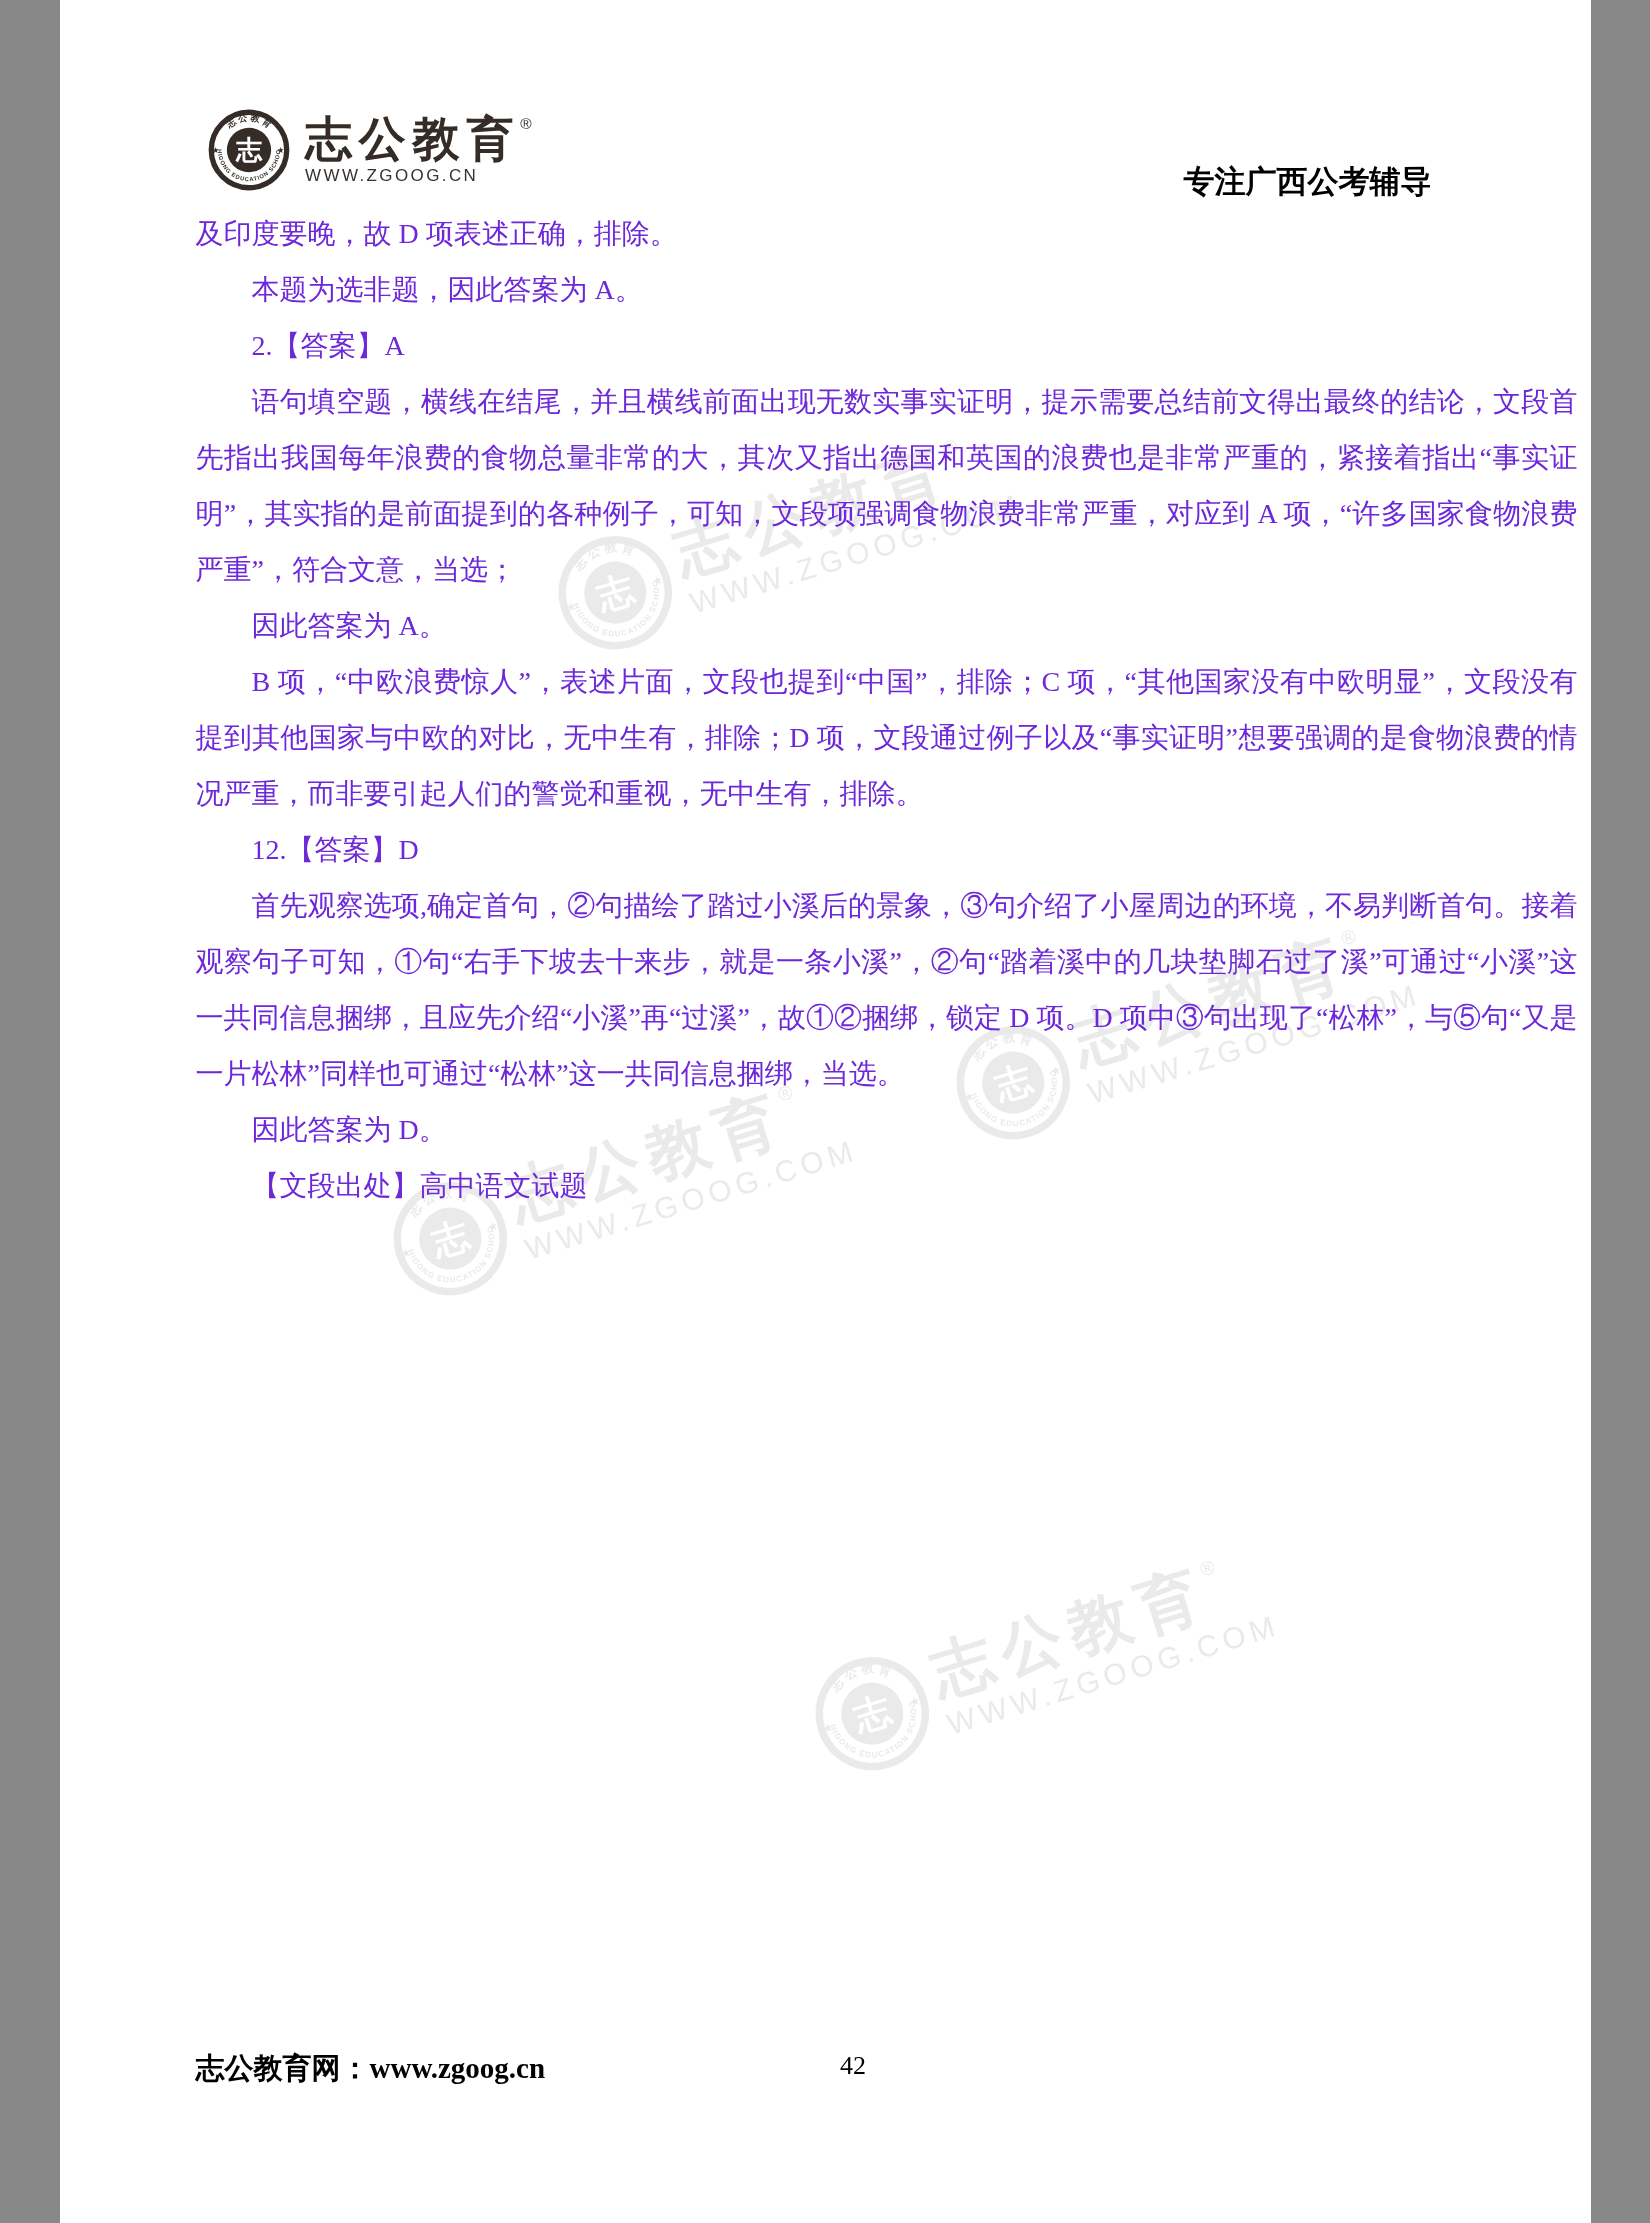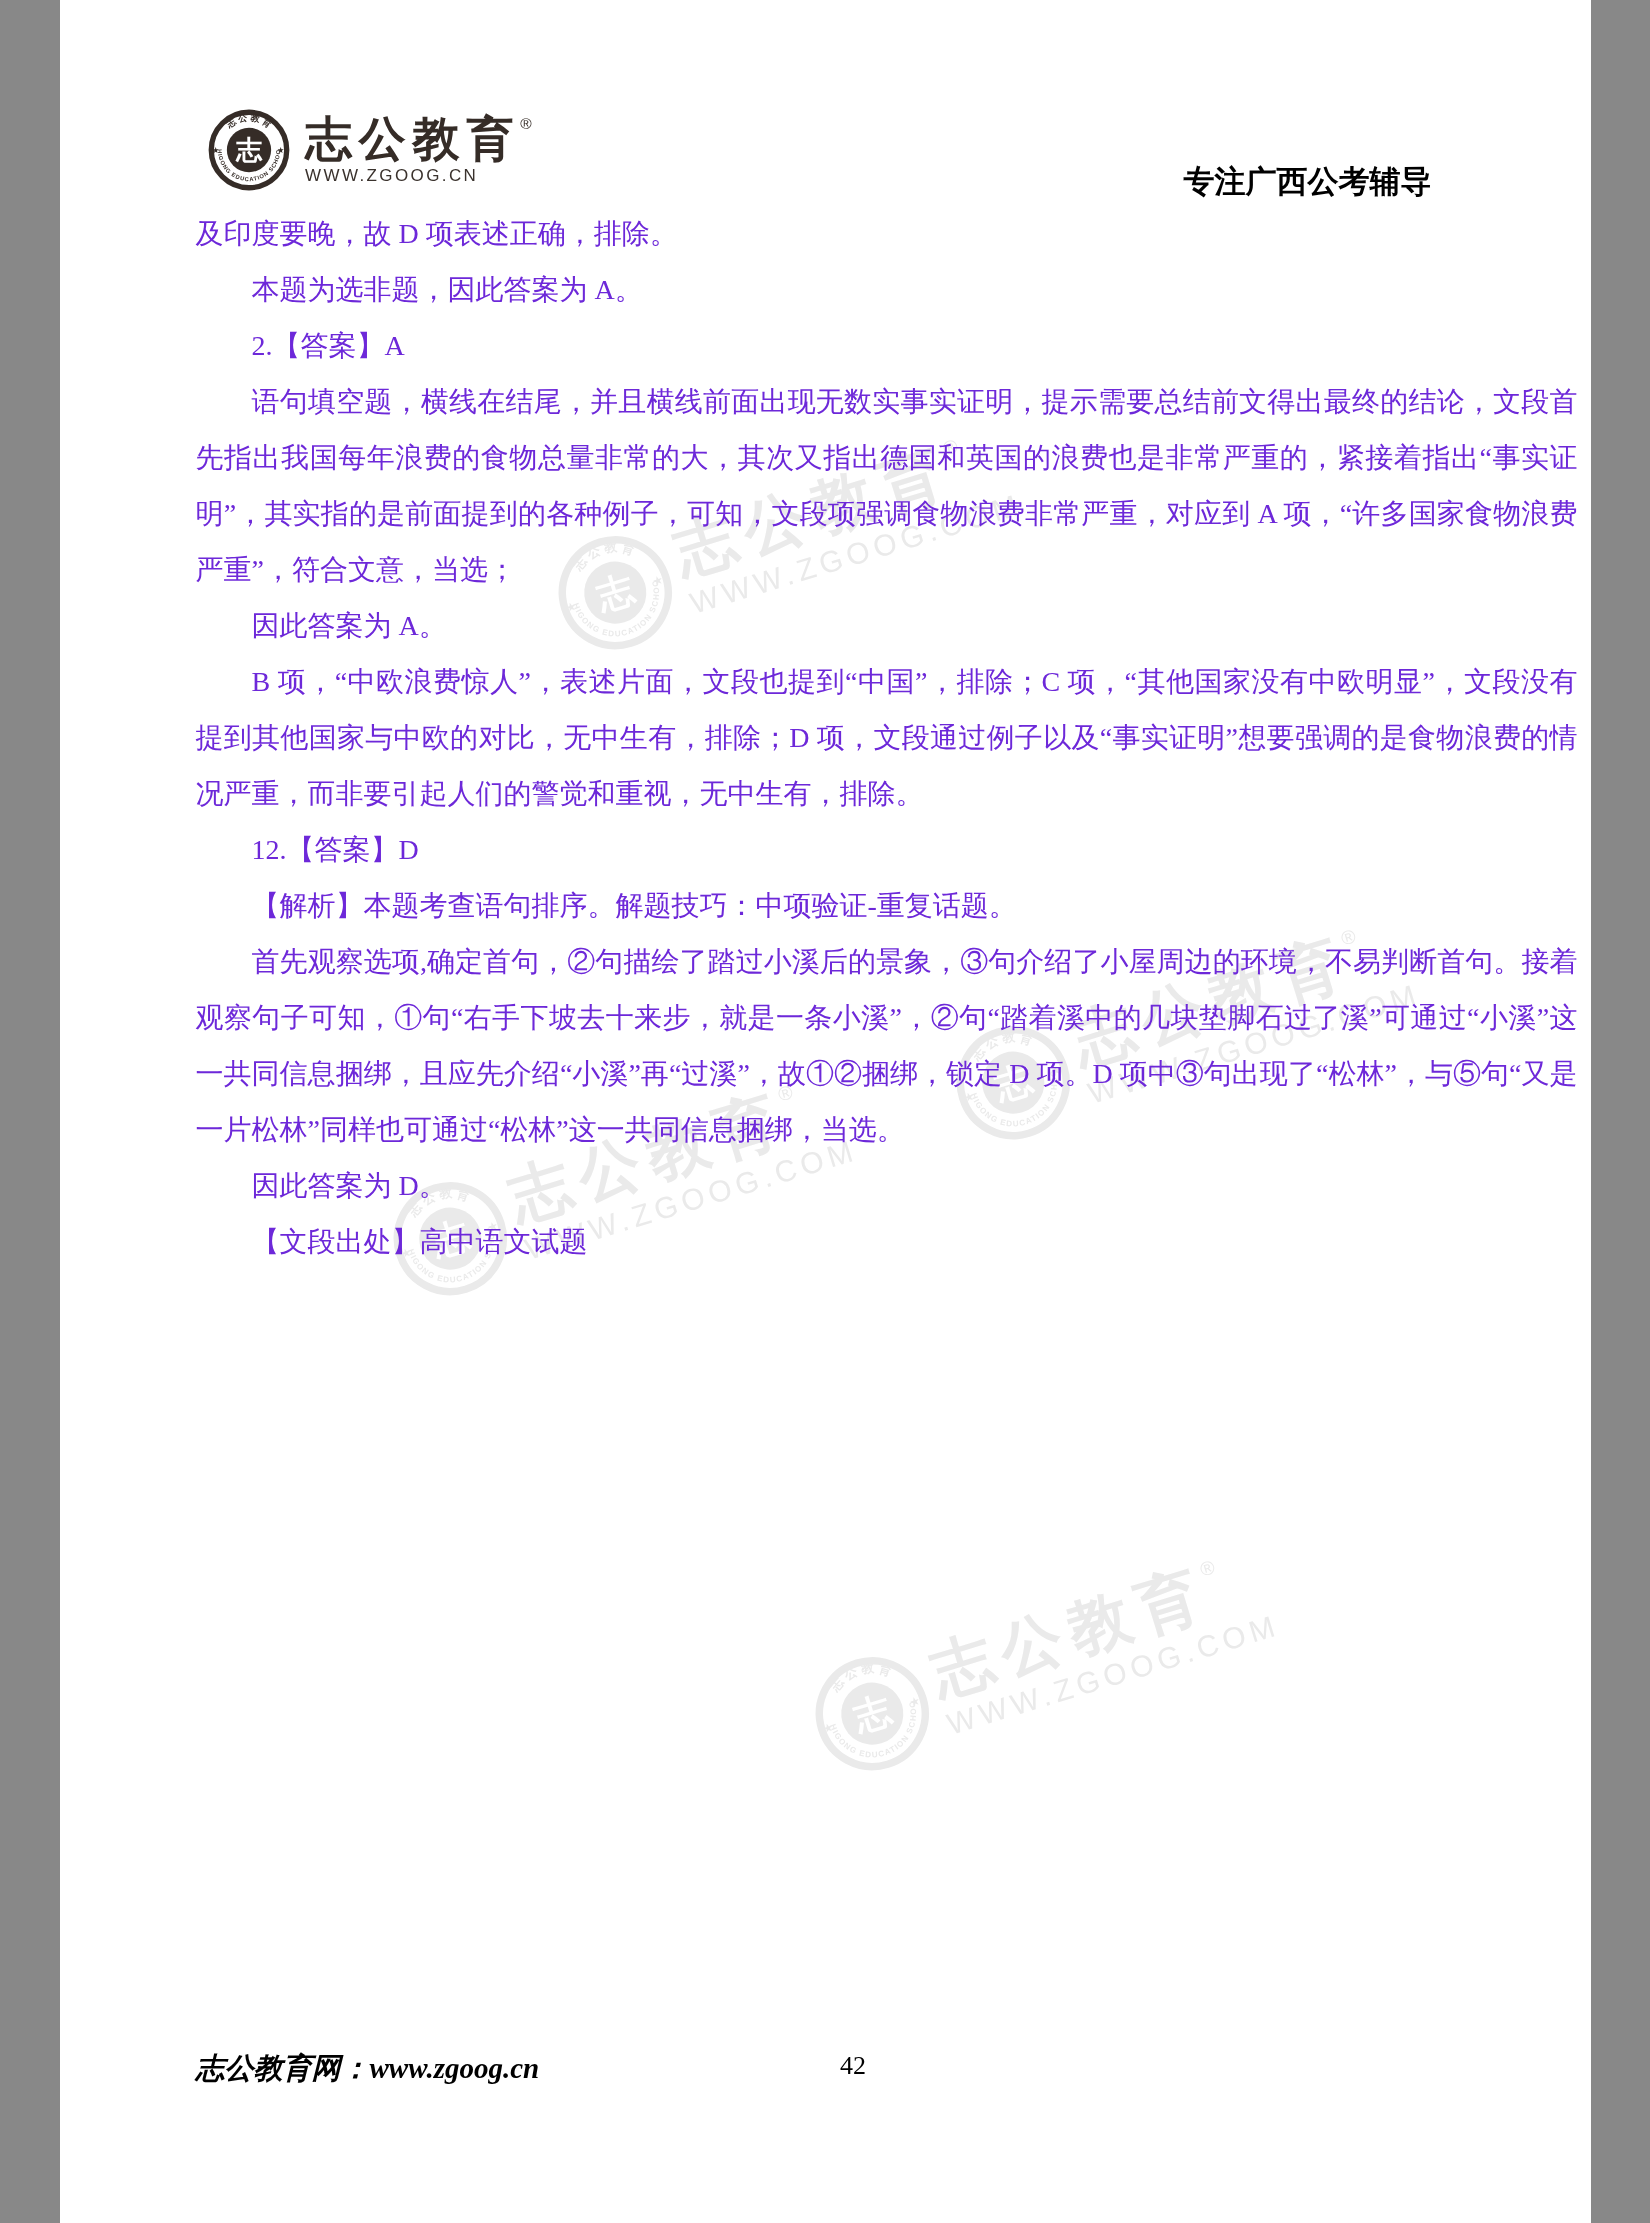--- a/index.html
+++ b/index.html
@@ -64,21 +64,21 @@
     font-size:30px; letter-spacing:4.9px; margin-top:5.8px;
   }
   .wm1 { left:490px;  top:483px;  }
   .wm2 { left:888px;  top:973px; }
   .wm3 { left:325px;  top:1129px; }
   .wm4 { left:747px;  top:1604px; }
 
   
   .footer-site {
     position:absolute; left:136px; top:2049px;
-    font-size:29px; font-weight:bold; color:#000;font-style:italic;
+    font-size:29px; font-weight:bold; color:#000;
   }
   .footer-page {
     position:absolute; left:0; top:2051px; width:100%;
     text-align:center; font-size:26px; color:#000;margin-left:28px;
   }
 
   svg text { font-family:"Liberation Sans","DejaVu Sans",sans-serif; }
 </style>
 </head>
 <body>
@@ -167,21 +167,20 @@
   </div>
 
   <div class="body-text">
     <p class="para">及印度要晚，故 D 项表述正确，排除。</p>
     <p class="para indent">本题为选非题，因此答案为 A。</p>
     <p class="para indent">2.【答案】A</p>
     <p class="para indent">语句填空题，横线在结尾，并且横线前面出现无数实事实证明，提示需要总结前文得出最终的结论，文段首先指出我国每年浪费的食物总量非常的大，其次又指出德国和英国的浪费也是非常严重的，紧接着指出“事实证明”，其实指的是前面提到的各种例子，可知，文段项强调食物浪费非常严重，对应到 A 项，“许多国家食物浪费严重”，符合文意，当选；</p>
     <p class="para indent">因此答案为 A。</p>
     <p class="para indent">B 项，“中欧浪费惊人”，表述片面，文段也提到“中国”，排除；C 项，“其他国家没有中欧明显”，文段没有提到其他国家与中欧的对比，无中生有，排除；D 项，文段通过例子以及“事实证明”想要强调的是食物浪费的情况严重，而非要引起人们的警觉和重视，无中生有，排除。</p>
     <p class="para indent">12.【答案】D</p>
-    <p class="para indent">【解析】本题考查语句排序。解题技巧：中项验证-重复话题。</p>
     <p class="para indent">首先观察选项,确定首句，②句描绘了踏过小溪后的景象，③句介绍了小屋周边的环境，不易判断首句。接着观察句子可知，①句“右手下坡去十来步，就是一条小溪”，②句“踏着溪中的几块垫脚石过了溪”可通过“小溪”这一共同信息捆绑，且应先介绍“小溪”再“过溪”，故①②捆绑，锁定 D 项。D 项中③句出现了“松林”，与⑤句“又是一片松林”同样也可通过“松林”这一共同信息捆绑，当选。</p>
     <p class="para indent">因此答案为 D。</p>
     <p class="para indent">【文段出处】高中语文试题</p>
   </div>
 
   <div class="footer-site">志公教育网：www.zgoog.cn</div>
   <div class="footer-page">42</div>
 
 </div>
 

